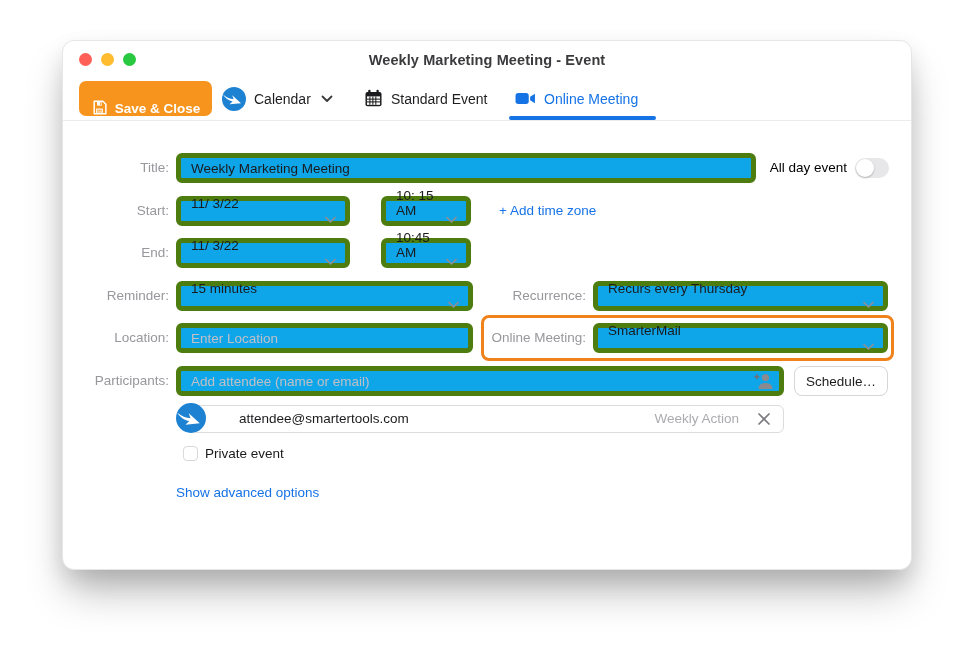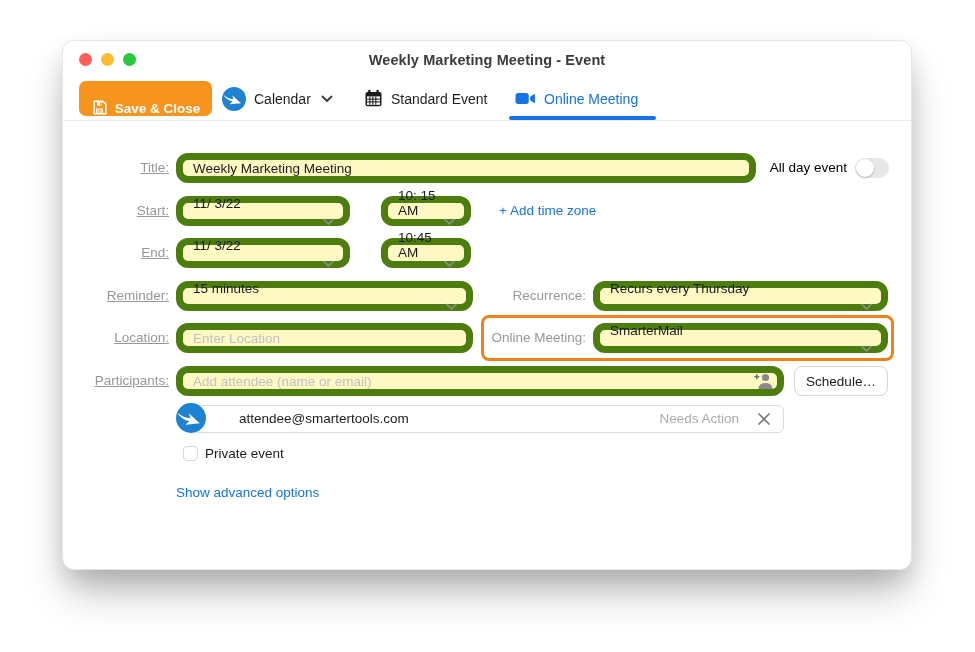--- a/index.html
+++ b/index.html
@@ -34,23 +34,23 @@
   .tool-standard { left:301px; }
   .tool-online   { left:452px; color:#1673e6; }
   .tab-underline { position:absolute; left:446px; top:75px; width:147px; height:4px;
                    background:#1673e6; border-radius:2px; }
   .toolbar-divider { position:absolute; left:0; top:79px; width:100%; height:1px;
                      background:#ececee; }
   .logo-circle { width:24px; height:24px; }
 
   
   .flabel { position:absolute; left:0; width:106px; text-align:right;
-            font-size:13.5px; color:#97979c; line-height:30px;text-decoration:underline; }
-  .control { position:absolute; height:30px; border:7px solid #4d7c0f; border-radius:12px;
-             background:#fef9c3; font-size:13.5px; color:#1b1b1d; }
+            font-size:13.5px; color:#97979c; line-height:30px; }
+  .control { position:absolute; height:30px; border:5px solid #4d7c0f; border-radius:6px;
+             background:#0ea5e9; font-size:13.5px; color:#1b1b1d; }
   input.control { padding:0 10px; outline:none;
                   font-family:"Liberation Sans","DejaVu Sans",sans-serif; }
   input.control::placeholder { color:#c0c0c6; opacity:1; }
   .select { display:flex; align-items:center; padding:0 26px 16px 10px; cursor:pointer;
             position:absolute; }
   .select .chev { position:absolute; right:9px; top:11px; }
 
   .link { position:absolute; font-size:13.5px; font-weight:500; color:#1673e6;
           line-height:30px; cursor:pointer; }
 
@@ -248,21 +248,21 @@
         <circle cx="13.5" cy="6.5" r="3.6" fill="#8a8a8f"></circle>
         <path d="M6.5 18 c0-4 3.1-6 7-6 s7 2 7 6 z" fill="#8a8a8f"></path>
         <line x1="4.8" y1="3.2" x2="4.8" y2="8.2" stroke="#6f6f74" stroke-width="1.5"></line>
         <line x1="2.3" y1="5.7" x2="7.3" y2="5.7" stroke="#6f6f74" stroke-width="1.5"></line>
       </svg>
     </span>
     <button class="btn-schedule">Schedule…</button>
 
     <div class="attendee-row">
       <span class="attendee-email">attendee@smartertools.com</span>
-      <span class="attendee-status">Needs Action</span>
+      <span class="attendee-status">Weekly Action</span>
       <span class="attendee-remove">
         <svg width="14" height="14" viewBox="0 0 14 14">
           <line x1="2" y1="2" x2="12" y2="12" stroke="#7a7a80" stroke-width="1.7" stroke-linecap="round"></line>
           <line x1="12" y1="2" x2="2" y2="12" stroke="#7a7a80" stroke-width="1.7" stroke-linecap="round"></line>
         </svg>
       </span>
     </div>
     <span class="attendee-logo">
       <svg width="30" height="30" viewBox="0 0 24 24">
           <use href="#smlogo"></use>

